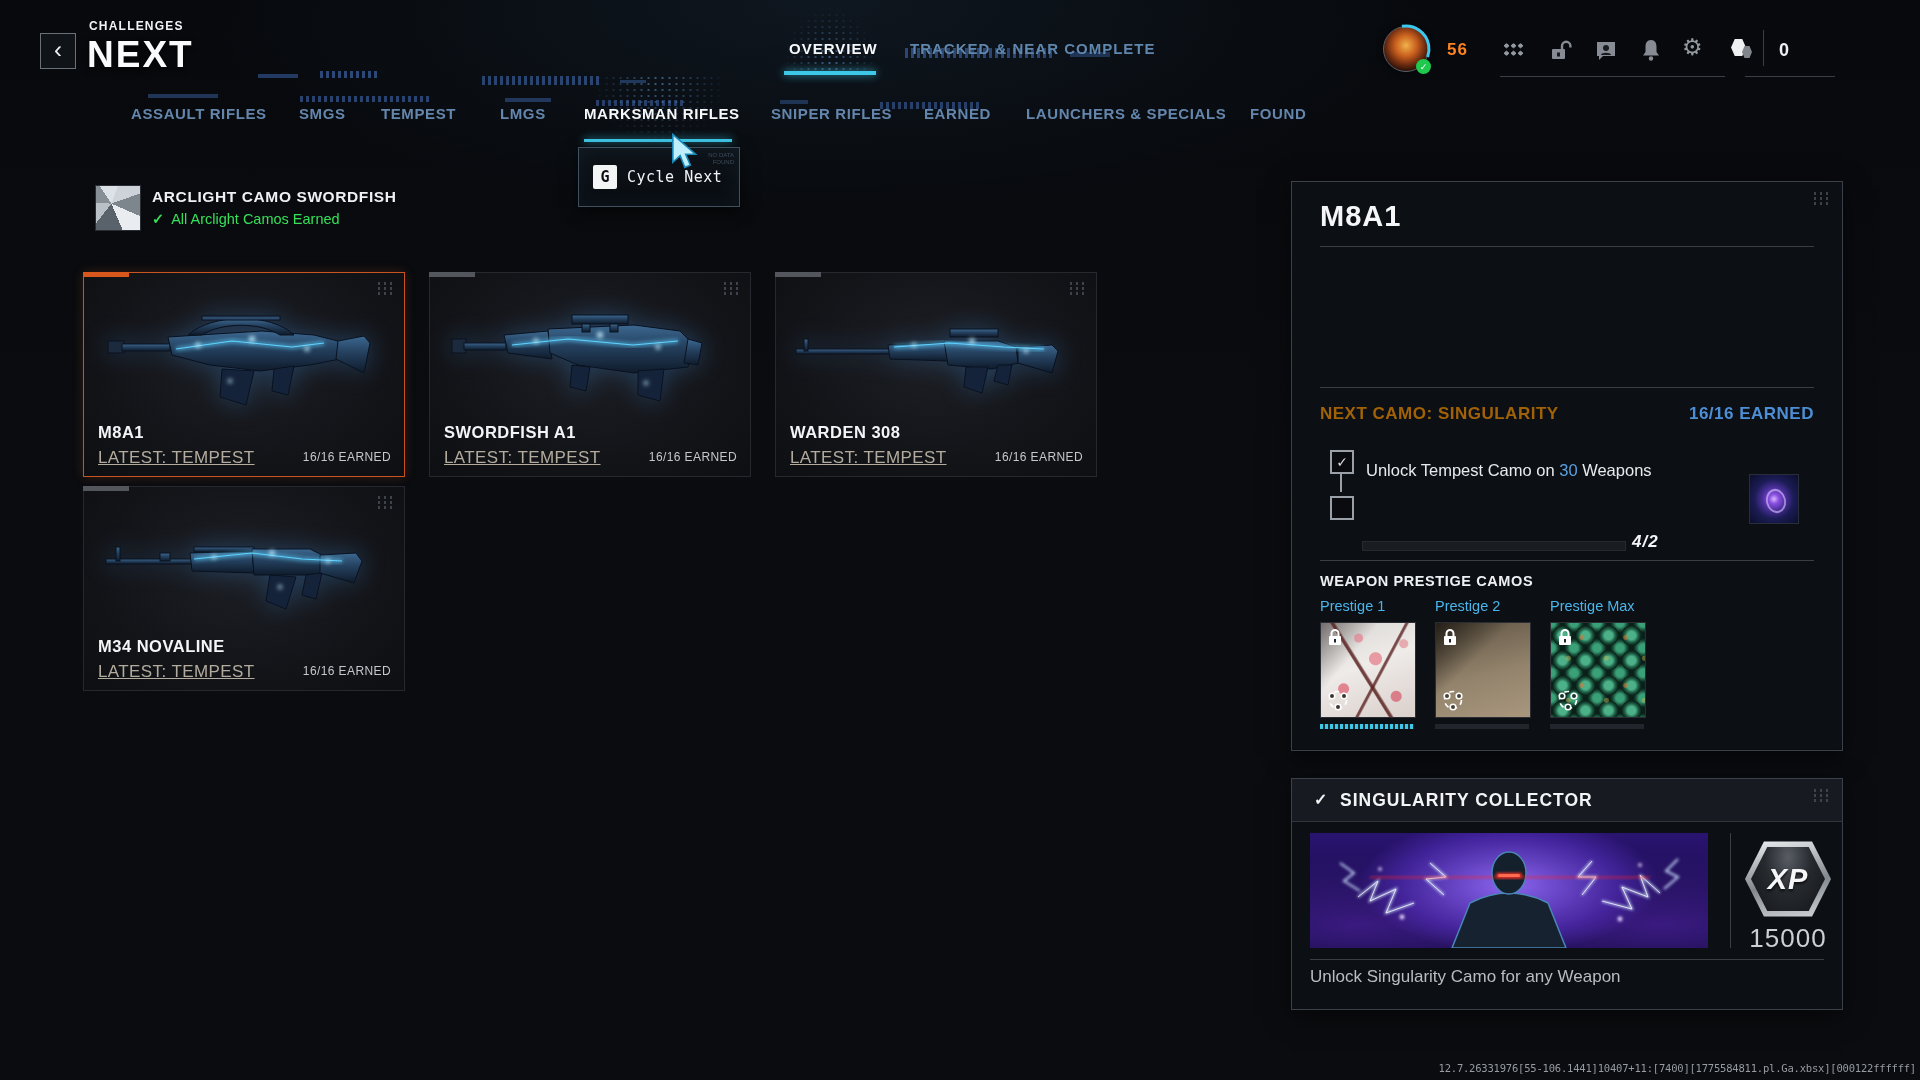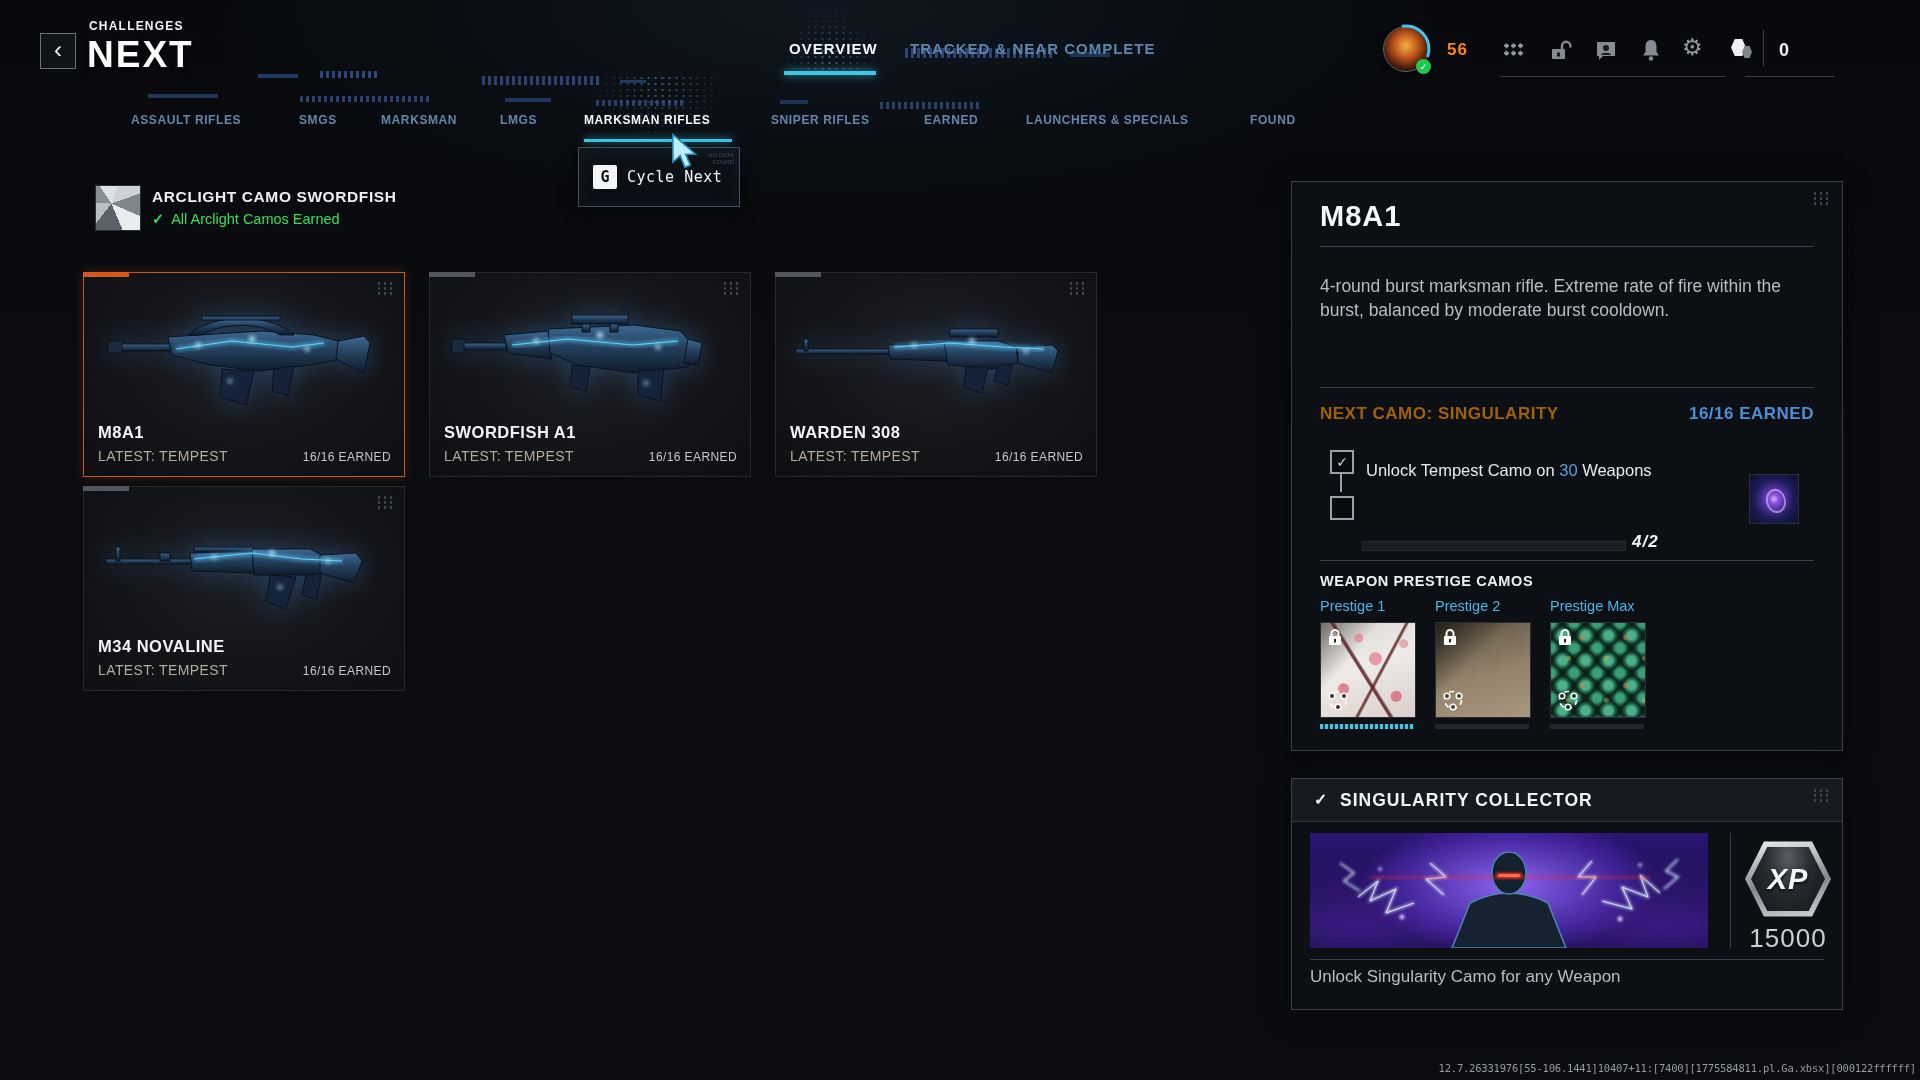--- a/index.html
+++ b/index.html
@@ -41,21 +41,21 @@
     background:#1fc94e;display:flex;align-items:center;justify-content:center;font-size:9px;color:#fff;}
   .lvl{left:1447px;top:40px;font-size:17px;font-weight:bold;color:#ff8420;letter-spacing:1px;}
   .hicon{position:absolute;top:38px;width:24px;height:24px;cursor:pointer;opacity:.92;}
   .gridicon{top:42px;width:20px;height:15px;
     background-image:radial-gradient(#9298a0 2.1px,transparent 2.3px);background-size:7px 7.5px;}
   .gear-glyph{font-size:23px;color:#9298a0;top:34px;cursor:pointer;}
   .hex{position:absolute;clip-path:polygon(25% 0,75% 0,100% 50%,75% 100%,25% 100%,0 50%);}
   .curr-val{left:1779px;top:40px;font-size:18px;font-weight:bold;color:#eef0f2;}
 
   
-  .cat-tab{position:absolute;top:113px;font-size:12px;font-weight:600;letter-spacing:.6px;color:#6486ac;cursor:pointer;}
+  .cat-tab{position:absolute;top:105px;font-size:15px;font-weight:600;letter-spacing:.6px;color:#6486ac;cursor:pointer;}
   .cat-tab.active{color:#f6f8fa;font-weight:bold;}
 
   
   .tooltip{left:578px;top:147px;width:160px;height:58px;border:1px solid #40505f;
     background:linear-gradient(180deg,rgba(14,19,25,.96),rgba(9,13,18,.96));
     box-shadow:0 4px 14px rgba(0,0,0,.6), inset 0 0 20px rgba(50,90,120,.12);}
   .tooltip .keycap{position:absolute;left:14px;top:17px;width:24px;height:24px;background:#f2f4f6;
     color:#0b0d10;font-weight:bold;font-size:15px;display:flex;align-items:center;justify-content:center;
     font-family:"DejaVu Sans Mono",monospace;border-radius:2px;}
   .tooltip .tiplabel{position:absolute;left:48px;top:20px;font-size:15px;color:#eef4f8;
@@ -77,21 +77,21 @@
     background:radial-gradient(ellipse at 50% 42%,#1d1f25 0%,#131418 62%,#0e0f12 100%);
     border:1px solid #26282e;}
   .wcard.selected{border:1px solid #c8551f;box-shadow:0 0 10px rgba(200,85,31,.25);}
   .notch{position:absolute;left:-1px;top:-1px;width:46px;height:5px;background:#53565c;}
   .wcard.selected .notch{background:#d8571c;}
   .dots{position:absolute;background-image:radial-gradient(#454b54 1.3px,transparent 1.5px);
     background-size:6px 5px;opacity:.85;}
   .wcard .dots{right:9px;top:8px;width:19px;height:15px;}
   .gun{position:absolute;left:18px;top:16px;filter:drop-shadow(0 0 12px rgba(70,160,255,.28));}
   .wname{position:absolute;left:14px;top:150px;font-size:16.5px;font-weight:bold;letter-spacing:.5px;color:#f4f5f6;}
-  .wlatest{position:absolute;left:14px;top:175px;font-size:14px;letter-spacing:.4px;color:#b3ac9e;}
+  .wlatest{position:absolute;left:14px;top:175px;font-size:17px;letter-spacing:.4px;color:#b3ac9e;text-decoration:underline;}
   .wearned{position:absolute;right:13px;top:177px;font-size:12px;letter-spacing:.4px;color:#c4c7cb;}
 
   
   .panel{position:absolute;left:1291px;width:550px;border:1px solid #3c4149;
     background:rgba(13,16,20,.93);box-shadow:0 6px 24px rgba(0,0,0,.5);}
   .panel .dots{right:10px;top:9px;width:20px;height:16px;}
   .p-title{position:absolute;left:28px;top:18px;font-size:29px;font-weight:bold;letter-spacing:1px;color:#f4f6f8;}
   .p-desc{position:absolute;left:28px;top:92px;width:484px;font-size:17.5px;line-height:1.38;color:#b9bdc2;}
   .nc-label{position:absolute;left:28px;top:222px;font-size:17px;font-weight:bold;letter-spacing:.5px;color:#a16207;}
   .nc-earned{position:absolute;right:28px;top:222px;font-size:17px;font-weight:bold;letter-spacing:.5px;color:#4d8fd6;}
@@ -237,21 +237,21 @@
   <div class="vline" style="left:1763px;top:30px;height:36px"></div>
   <div>
     <div class="hex" style="left:1731px;top:39px;width:15px;height:17px;background:#eef0f2"></div>
     <div class="hex" style="left:1742px;top:46px;width:10px;height:12px;background:#80858c"></div>
   </div>
   <div class="abs curr-val">0</div>
   <div class="hline" style="left:1745px;top:76px;width:90px"></div>
 
   <div class="cat-tab" style="left:131px">ASSAULT RIFLES</div>
   <div class="cat-tab" style="left:299px">SMGS</div>
-  <div class="cat-tab" style="left:381px">MARKSMAN</div>
+  <div class="cat-tab" style="left:381px">TEMPEST</div>
   <div class="cat-tab" style="left:500px">LMGS</div>
   <div class="dotfade down" style="left:596px;top:75px;width:128px;height:66px"></div>
   <div class="cat-tab active" style="left:584px">MARKSMAN RIFLES</div>
   <div class="cyanline" style="left:584px;top:139px;width:148px;height:3px"></div>
   <div class="cat-tab" style="left:771px">SNIPER RIFLES</div>
   <div class="cat-tab" style="left:924px">EARNED</div>
   <div class="cat-tab" style="left:1026px">LAUNCHERS &amp; SPECIALS</div>
   <div class="cat-tab" style="left:1250px">FOUND</div>
 
   <div class="abs tooltip">
@@ -388,21 +388,20 @@
     </svg>
     <div class="wname">M34 NOVALINE</div>
     <div class="wlatest">LATEST: TEMPEST</div>
     <div class="wearned">16/16 EARNED</div>
   </div>
 
   <div class="panel" style="top:181px;height:568px">
     <div class="dots"></div>
     <div class="p-title">M8A1</div>
     <div class="hline" style="left:28px;right:28px;top:64px"></div>
-    <div class="p-desc">4-round burst marksman rifle. Extreme rate of fire within the burst, balanced by moderate burst cooldown.</div>
     <div class="hline" style="left:28px;right:28px;top:205px"></div>
     <div class="nc-label">NEXT CAMO: SINGULARITY</div>
     <div class="nc-earned">16/16 EARNED</div>
 
     <div class="cb" style="left:38px;top:268px">
       <span>✓</span>
     </div>
     <div style="position:absolute;left:48px;top:292px;width:2px;height:18px;background:#9aa0a8"></div>
     <div class="cb" style="left:38px;top:314px"></div>
     <div class="chal-text">

